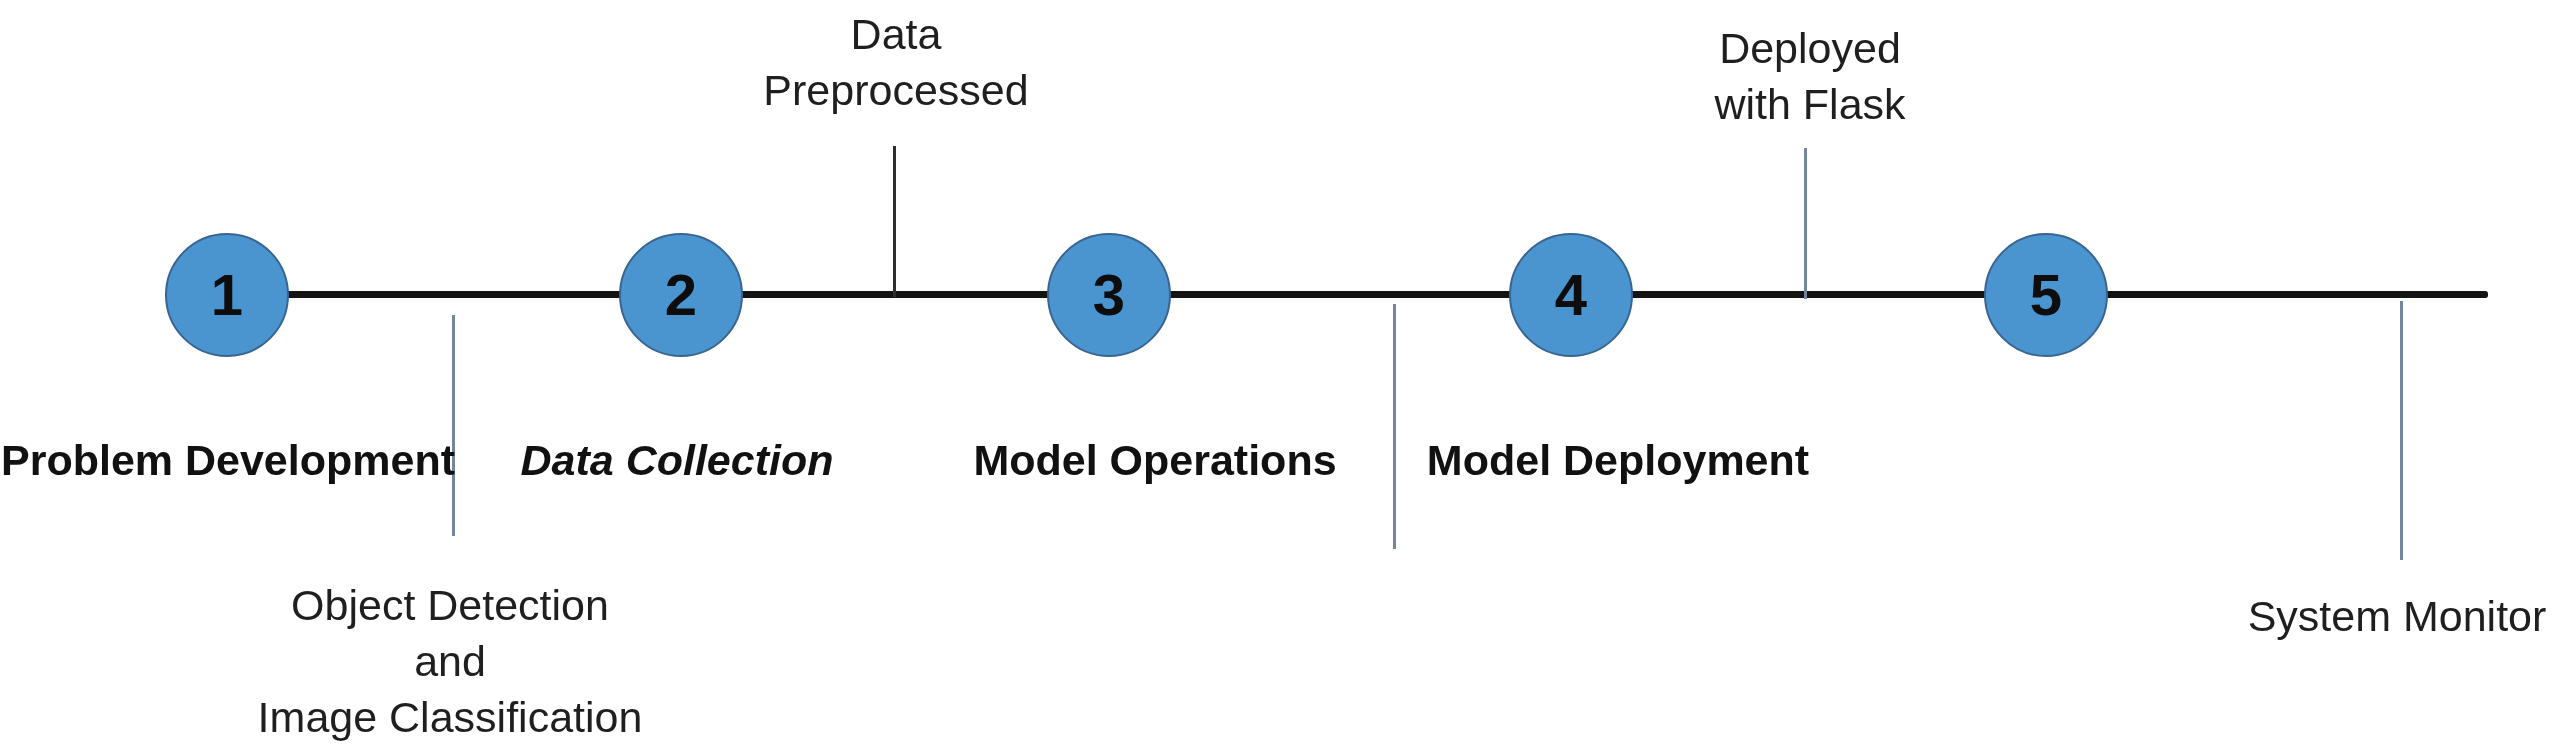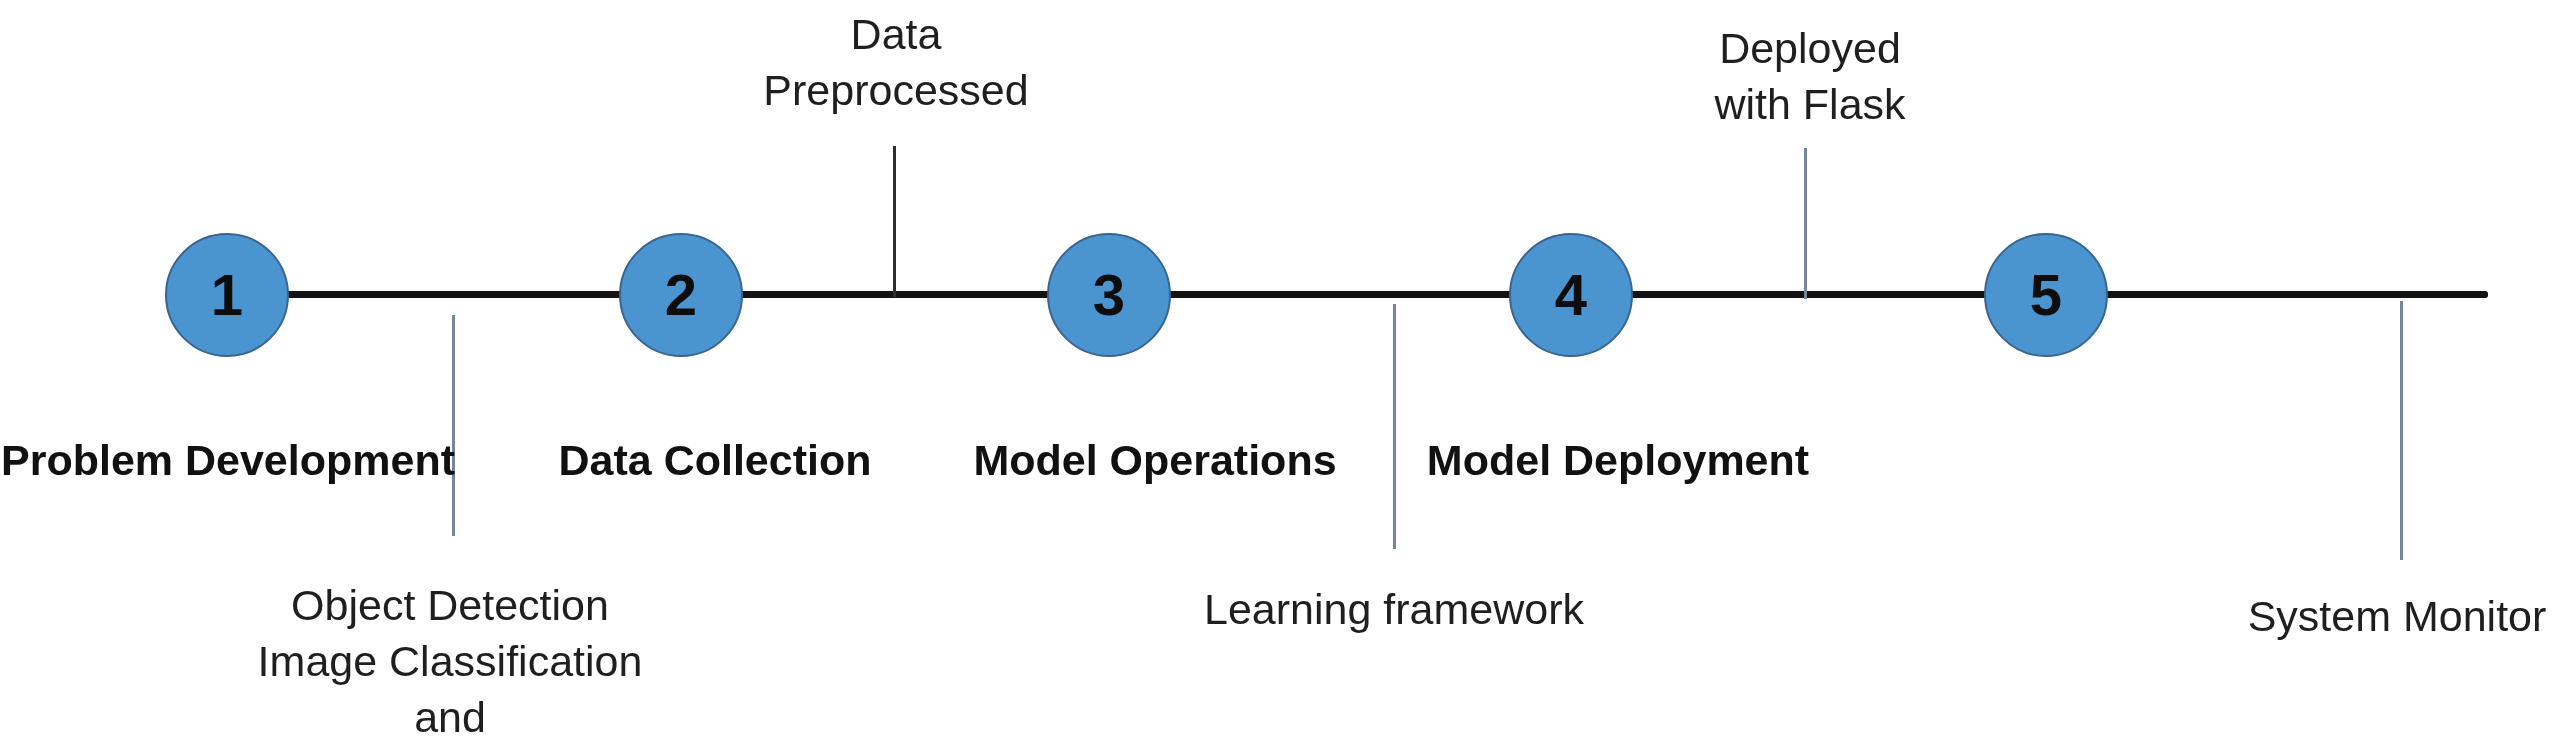--- a/index.html
+++ b/index.html
@@ -104,39 +104,38 @@
     <span class="circle-num">3</span>
   </div>
   <div class="circle" style="left:1509px;">
     <span class="circle-num">4</span>
   </div>
   <div class="circle" style="left:1984px;">
     <span class="circle-num">5</span>
   </div>
 
   <div class="step-label" style="left:228px;">Problem Development</div>
-  <div class="step-label" style="left:715px;">Data Collection</div>
+  <div class="step-label" style="left:677px;font-style:italic;">Data Collection</div>
   <div class="step-label" style="left:1155px;">Model Operations</div>
   <div class="step-label" style="left:1618px;">Model Deployment</div>
 
   <div class="annot" style="left:896px; top:5.5px;">
     <span class="annot-line">Data</span>
     <span class="annot-line">Preprocessed</span>
   </div>
   <div class="annot" style="left:1810px; top:13.7px;margin-top:6px;">
     <span class="annot-line">Deployed</span>
     <span class="annot-line">with Flask</span>
   </div>
 
   <div class="annot" style="left:450px; top:577px;">
     <span class="annot-line">Object Detection</span>
+    <span class="annot-line">and</span>
     <span class="annot-line">Image Classification</span>
-    <span class="annot-line">and</span>
   </div>
   <div class="annot" style="left:1394px; top:581px;">
-    <span class="annot-line">Learning framework</span>
   </div>
   <div class="annot" style="left:2397px; top:588px;">
     <span class="annot-line">System Monitor</span>
   </div>
 
 </div>
 
 
 </body></html>

